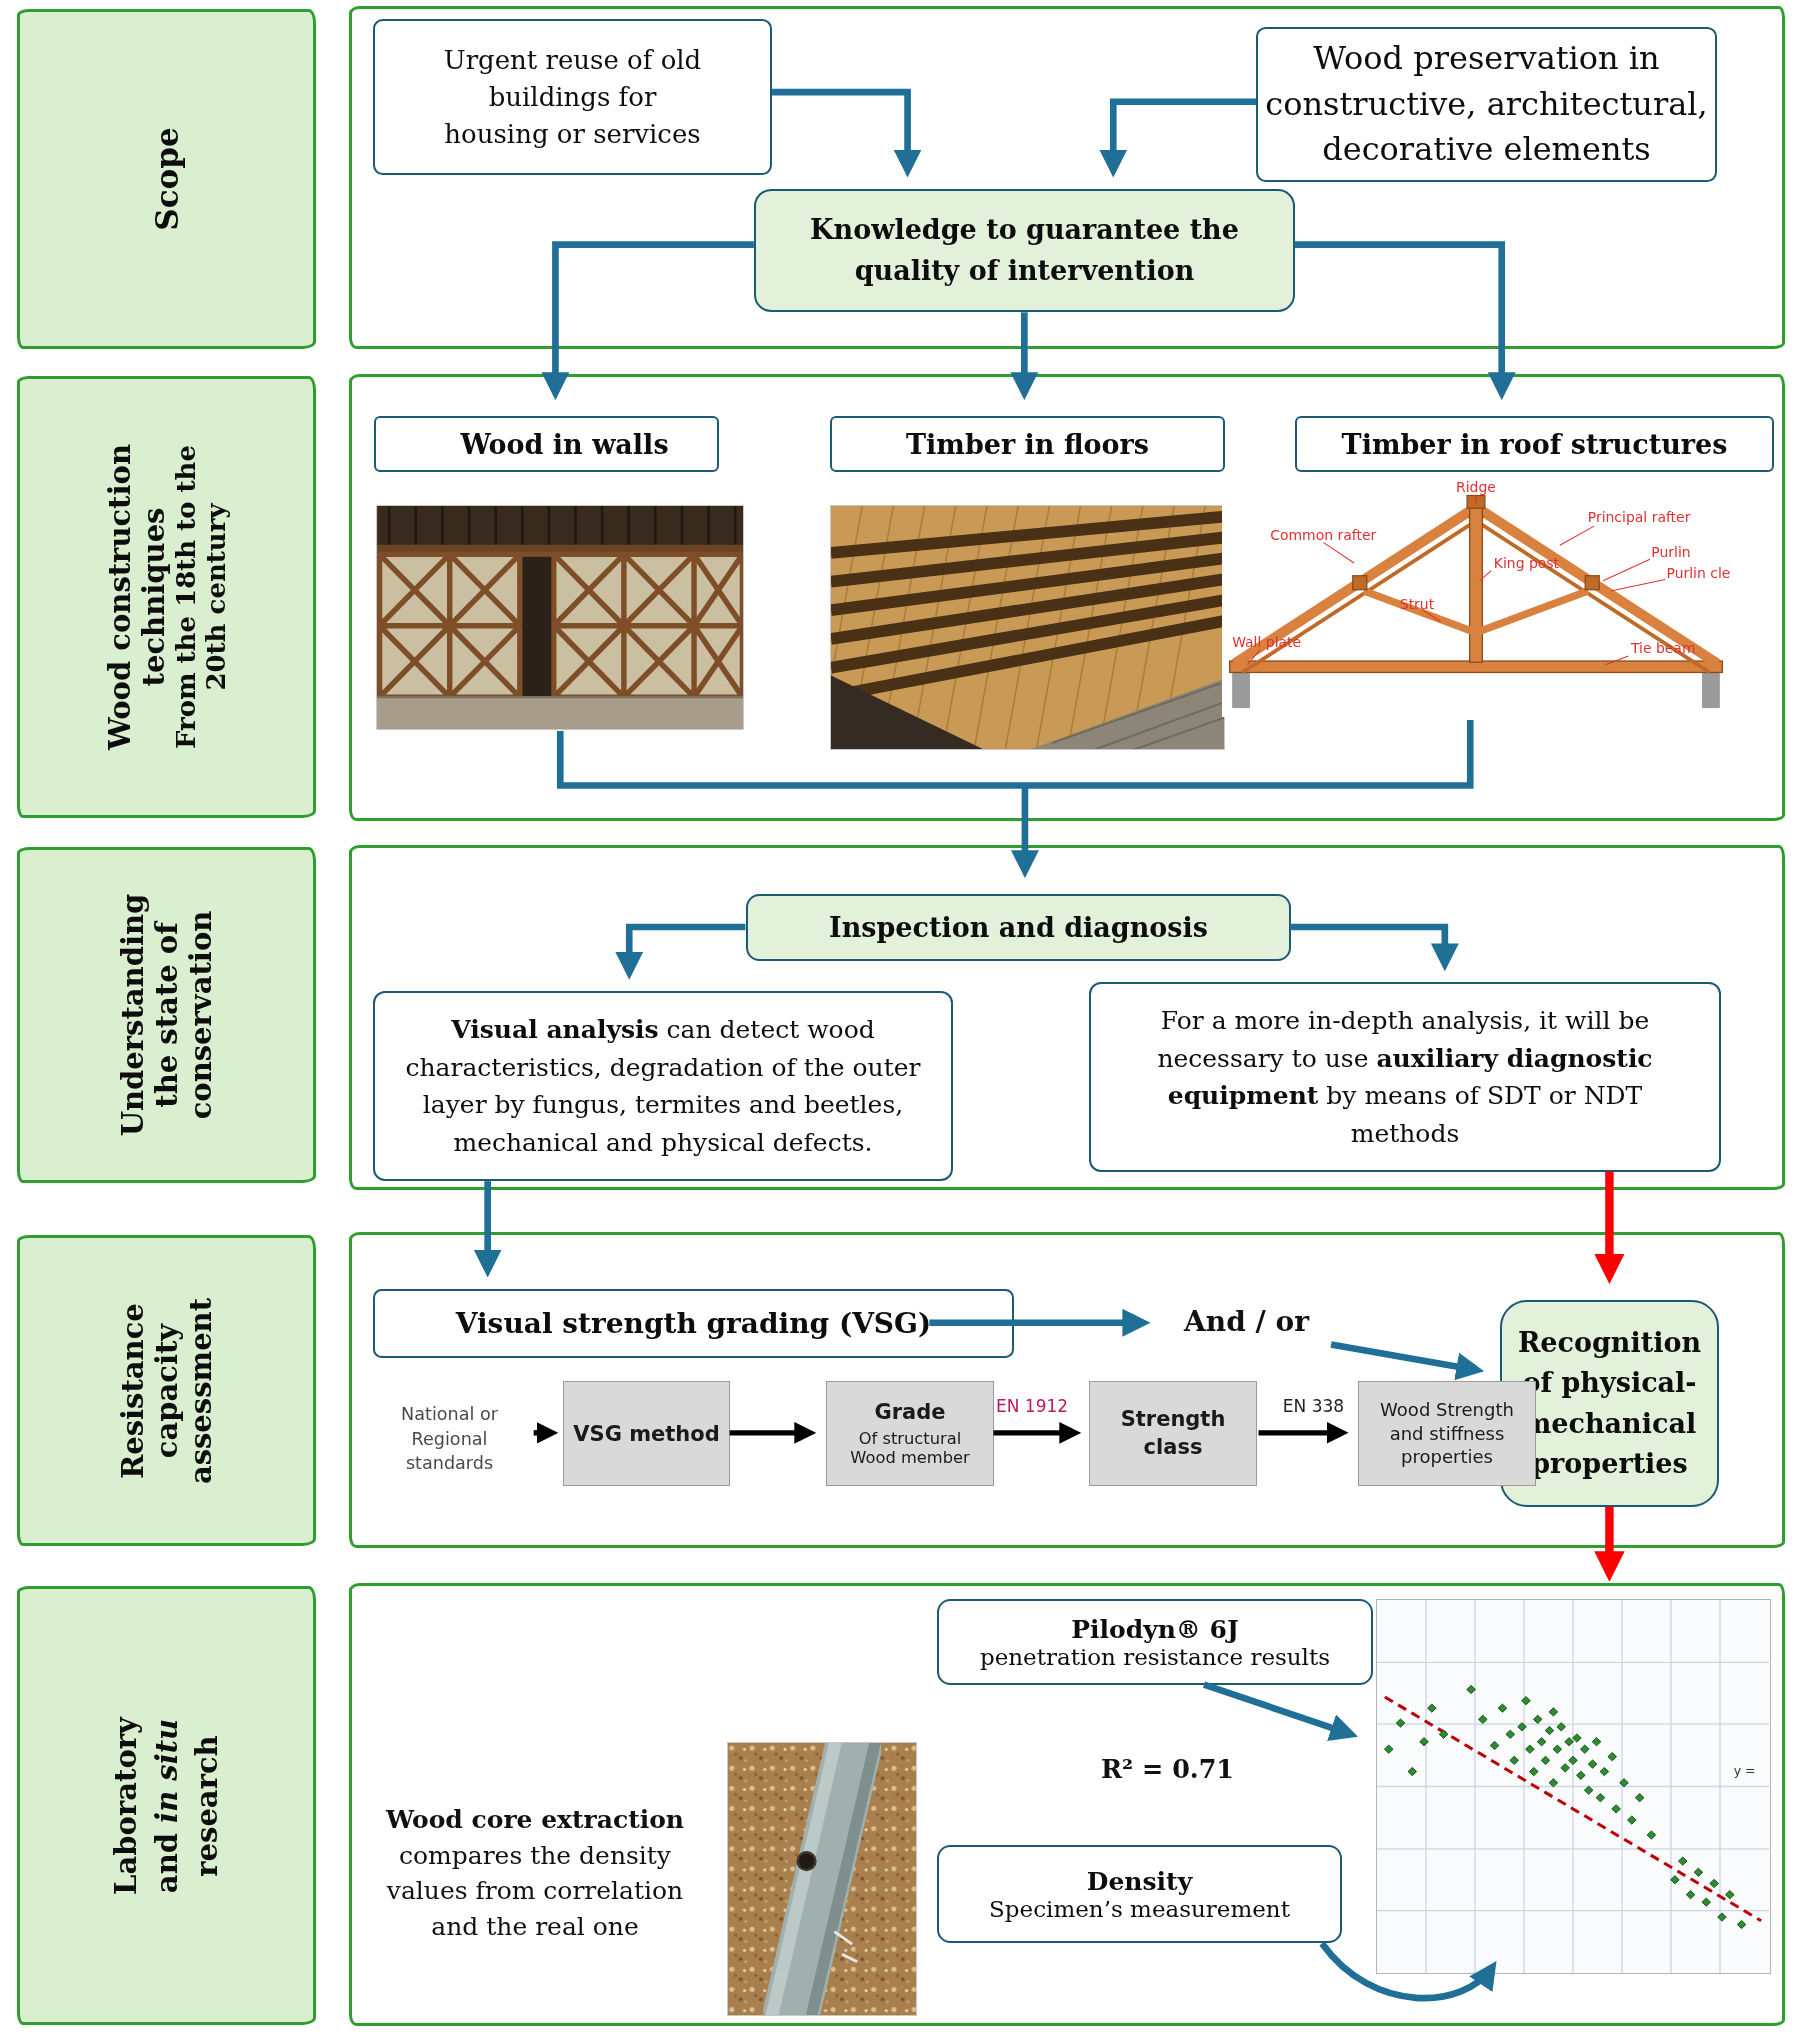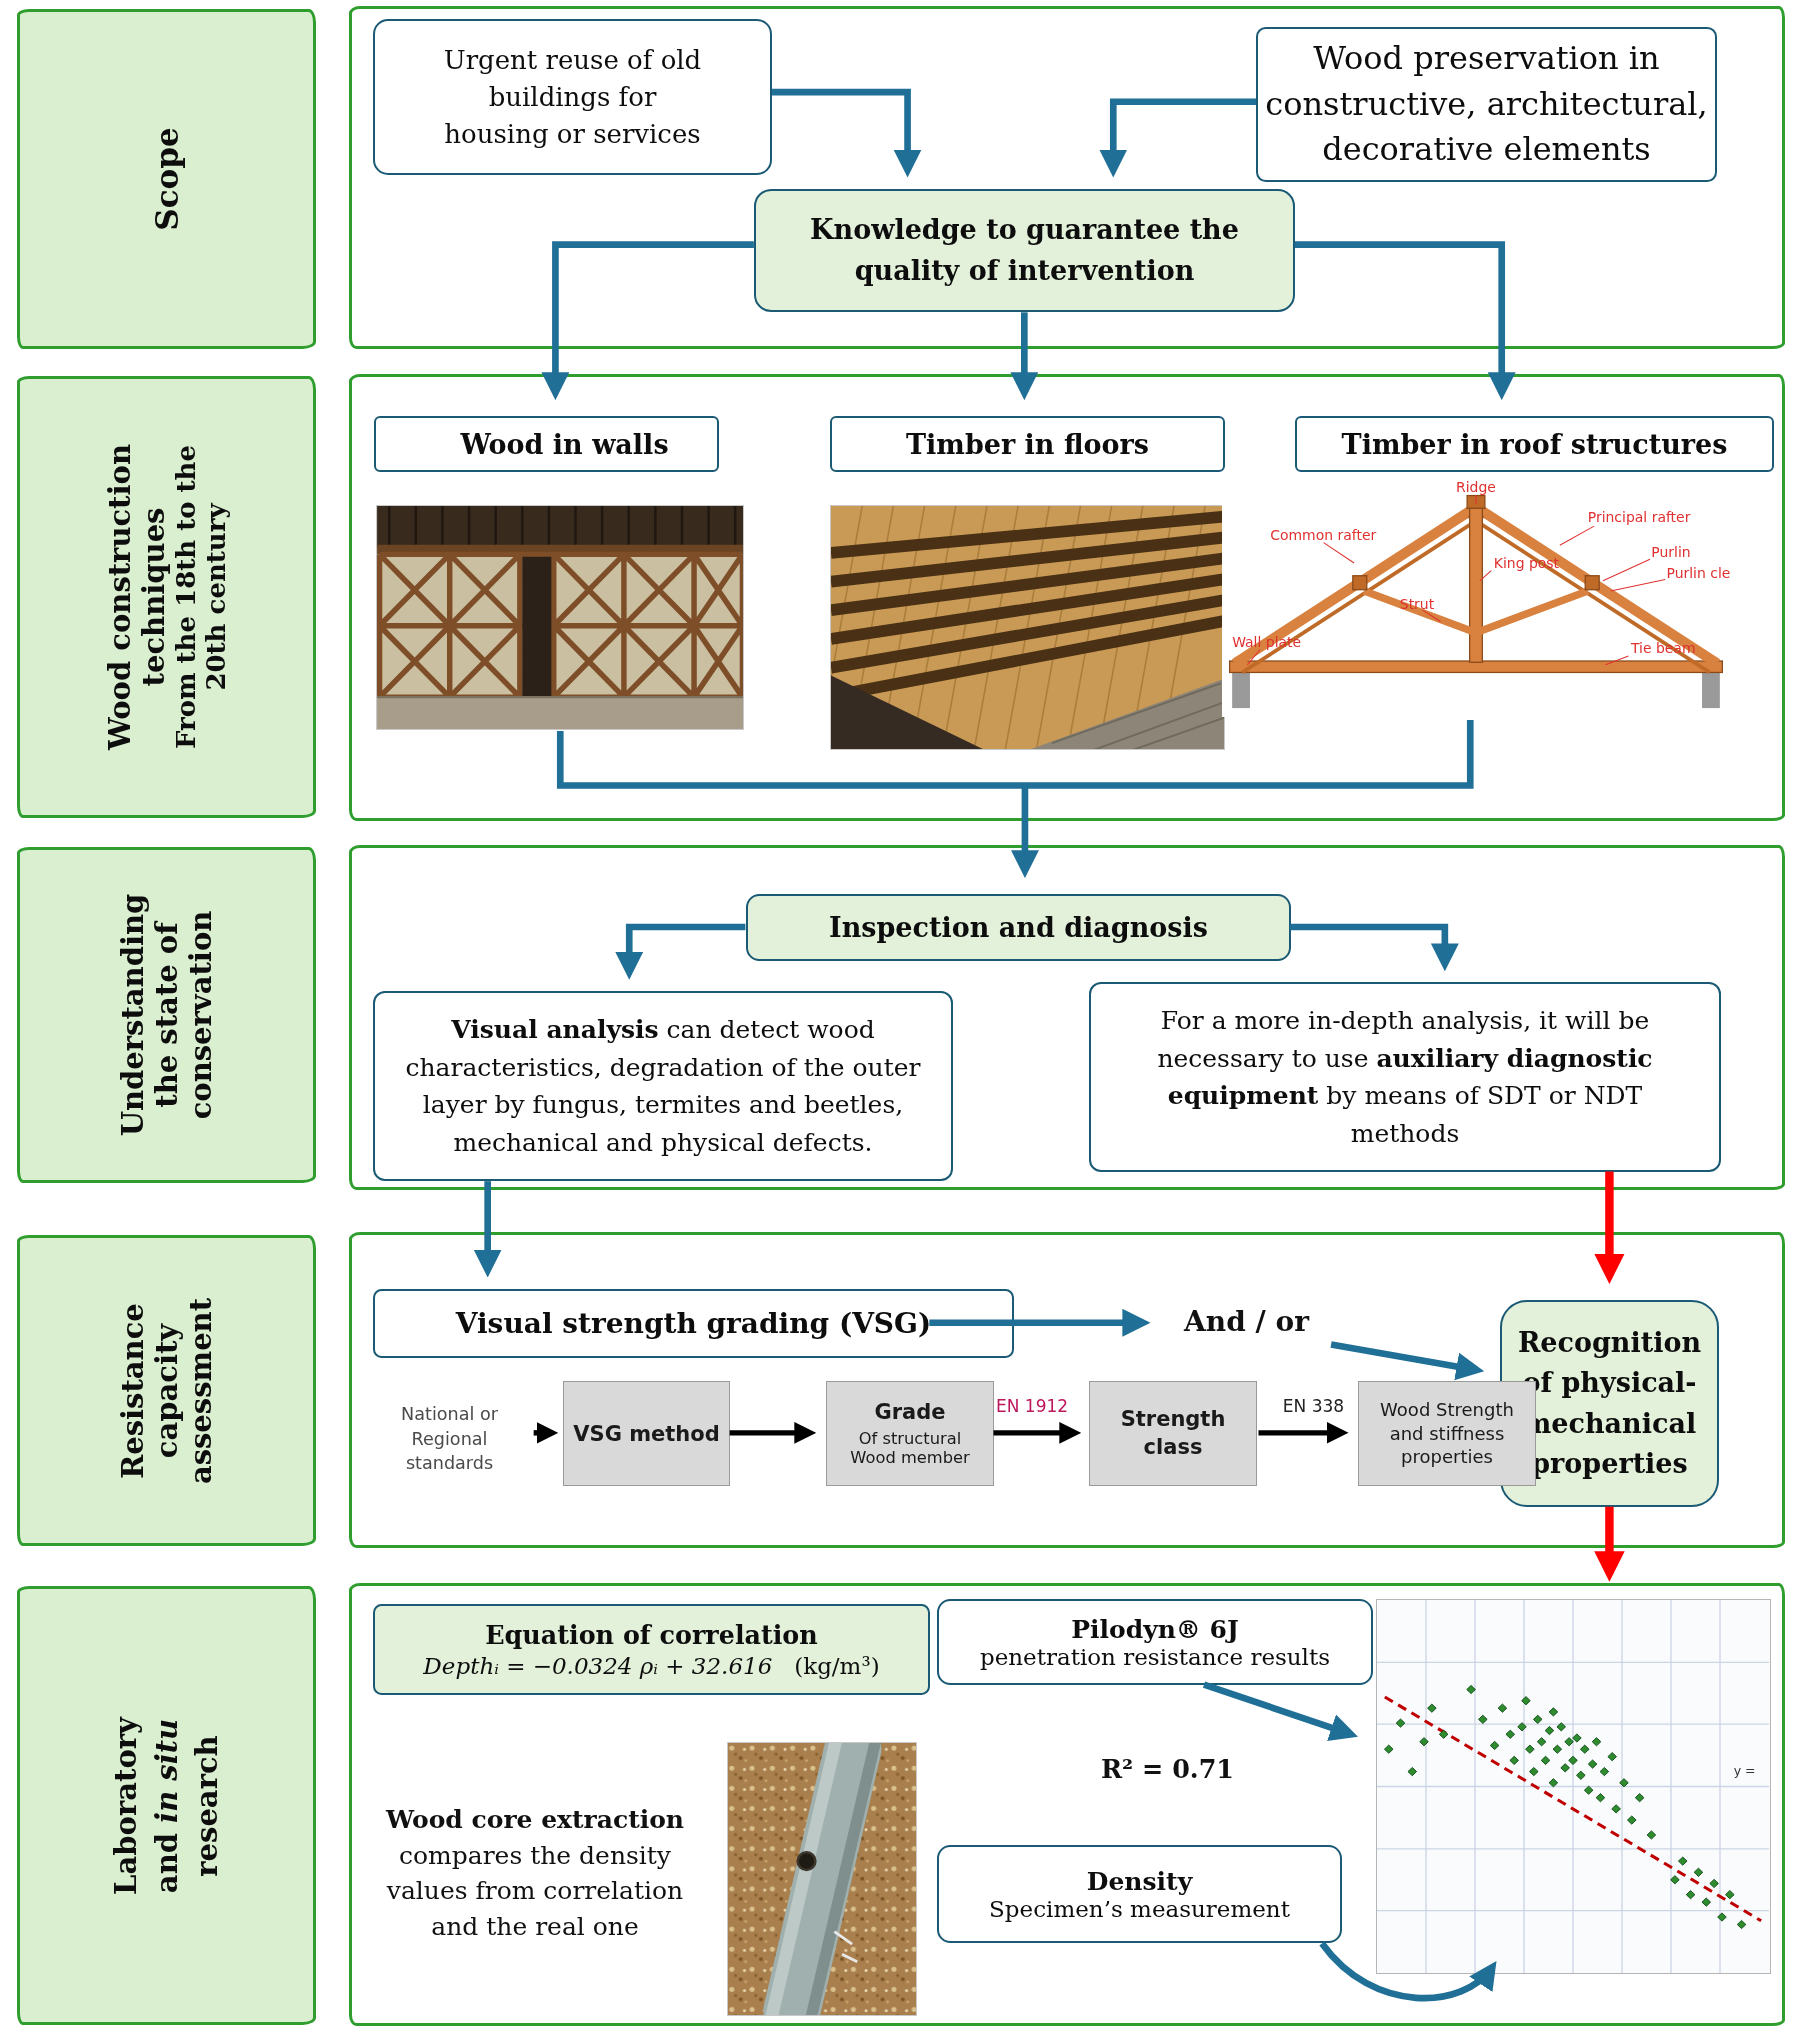--- a/index.html
+++ b/index.html
@@ -60,21 +60,21 @@
 
   <div class="abs sidelabel" style="left:17px;top:1586px;width:299px;height:439px;">
     <div class="rot" style="width:415px;font-size:29px;line-height:1.4;">
       <div>Laboratory</div>
       <div><span>and </span><span style="font-style:italic;">in situ</span></div>
       <div>research</div>
     </div>
   </div>
   <div class="abs frame" style="left:349px;top:1583px;width:1436px;height:443px;"></div>
 
-  <div class="abs bluebox z preline" style="left:373px;top:19.4px;width:399px;height:156px;font-size:26px;line-height:1.42;border-radius:15px;">Urgent reuse of old
+  <div class="abs bluebox z preline" style="left:373px;top:19.4px;width:399px;height:156px;font-size:26px;line-height:1.42;">Urgent reuse of old
 buildings for
 housing or services</div>
   <div class="abs bluebox z preline" style="left:1256px;top:27px;width:461px;height:155px;font-size:32px;line-height:1.42;">Wood preservation in
 constructive, architectural,
 decorative elements</div>
   <div class="abs bluebox greenfill z preline" style="left:754px;top:189px;width:541px;height:123px;font-size:27px;font-weight:bold;line-height:1.5;border-radius:17px;">Knowledge to guarantee the
 quality of intervention</div>
 
   <div class="abs bluebox hdrbox z" style="left:374px;top:416px;width:345px;height:56px;padding-left:36px;">Wood in walls</div>
   <div class="abs bluebox hdrbox z" style="left:830px;top:416px;width:395px;height:56px;">Timber in floors</div>
@@ -179,26 +179,20 @@
 
   <div class="abs graybox z preline" style="left:1089px;top:1381px;width:168px;height:105px;font-size:21px;font-weight:bold;line-height:1.3;">Strength
 class</div>
 
   <div class="abs sans z" style="left:1271px;top:1396px;width:85px;height:24px;font-size:17px;text-align:center;color:#222;">EN 338</div>
 
   <div class="abs graybox z preline" style="left:1358px;top:1381px;width:178px;height:105px;font-size:18px;line-height:1.3;">Wood Strength
 and stiffness
 properties</div>
 
-  <div class="abs bluebox greenfill z" style="left:373px;top:1604px;width:557px;height:91px;border-radius:8.5px;">
-    <div style="font-size:25.4px;font-weight:bold;">Equation of correlation</div>
-    <div style="font-size:23px;margin-top:3.6px;">
-      <span style="font-style:italic;">Depthᵢ = −0.0324 ρᵢ + 32.616</span>&nbsp;&nbsp;&nbsp;<span>(kg/m³)</span>
-    </div>
-  </div>
 
   <div class="abs bluebox z" style="left:937px;top:1599px;width:436px;height:86px;border-radius:13.3px;">
     <div style="font-size:25px;font-weight:bold;">Pilodyn® 6J</div>
     <div style="font-size:23px;">penetration resistance results</div>
   </div>
 
   <div class="abs z" style="left:1376px;top:1599px;width:395px;height:375px;background:#fafbfc;border:1.2px solid #b5b5b5;">
     <svg id="scatter-svg" viewBox="0 0 100 100" width="392" height="373" preserveAspectRatio="none">
       <g class="grid">
         <path d="M12.5 0V100 M25 0V100 M37.5 0V100 M50 0V100 M62.5 0V100 M75 0V100 M87.5 0V100"></path>

